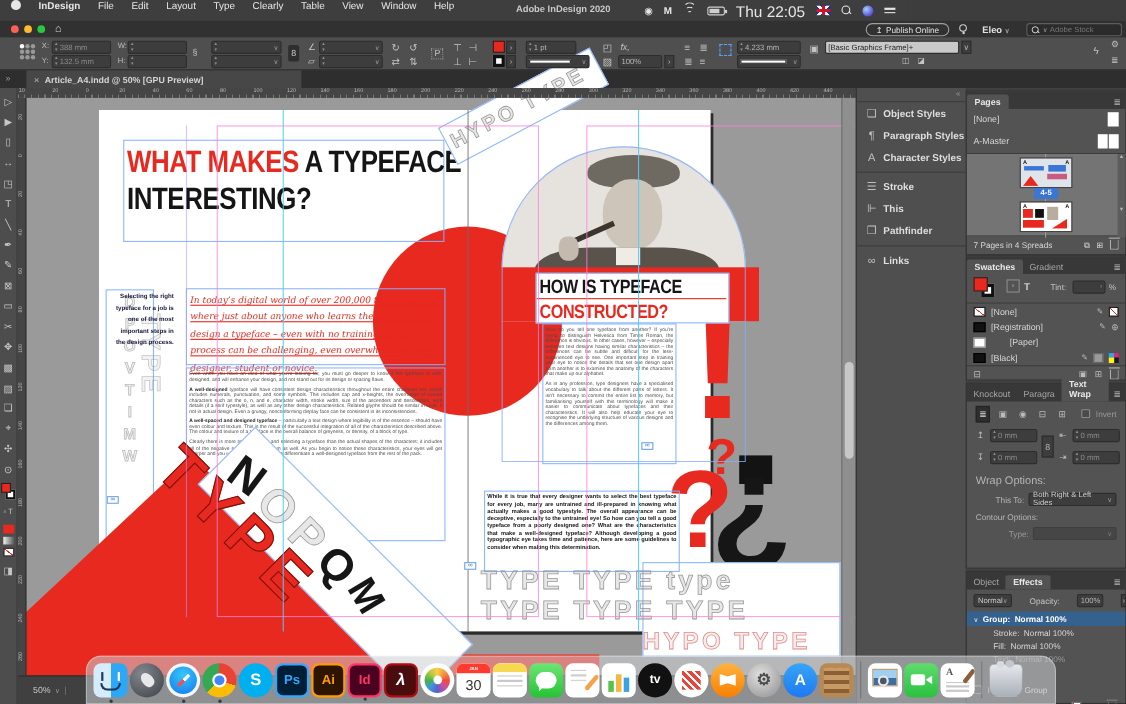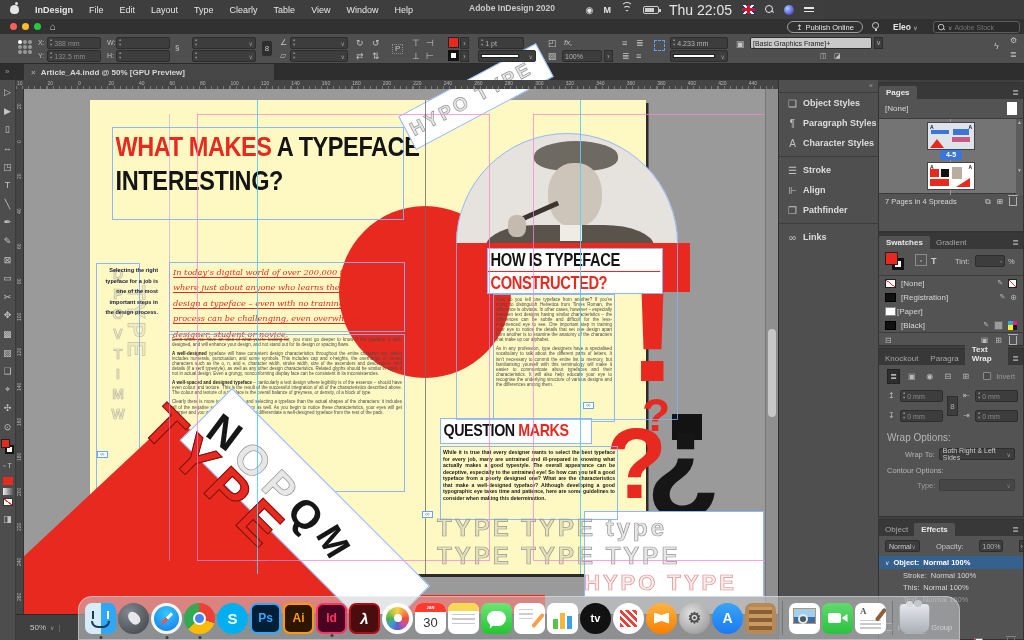--- a/index.html
+++ b/index.html
@@ -1,20 +1,20 @@
 <!DOCTYPE html>
 <html><head>
 <meta charset="utf-8">
 <style>
   *{margin:0;padding:0;box-sizing:border-box}
   html,body{width:1024px;height:640px;overflow:hidden}
   body{font-family:"Liberation Sans",sans-serif;background:#3d3d3d;position:relative}
   .a{position:absolute}
   
-  #menubar{left:0;top:0;width:824px;height:19px;background:#3e3e3e;display:flex;align-items:center;padding:0 10px;z-index:80}
+  #menubar{left:0;top:0;width:824px;height:19px;background:#3e3e3e;display:flex;padding:0 10px;z-index:80}
   #menubar .mi{color:#e6e6e6;font-size:9px;margin-right:16px}
   #menubar .mi.bold{font-weight:bold}
   .apple{width:9px;height:9px;background:#e6e6e6;border-radius:50% 50% 45% 45%;margin-right:16px;position:relative}
   .apple::before{content:"";position:absolute;left:5px;top:-3px;width:3px;height:3px;background:#e6e6e6;border-radius:50%}
   #mstat{margin-left:auto;display:flex;align-items:center;gap:10px;color:#e6e6e6}
   .wifi{position:relative;width:12px;height:9px}
   .wifi i{position:absolute;left:50%;bottom:0;transform:translateX(-50%);border:1.2px solid #e6e6e6;border-color:#e6e6e6 transparent transparent transparent;border-radius:50%}
   .batt{width:16px;height:8px;border:1px solid #cfcfcf;border-radius:2px;position:relative}
   .batt::before{content:"";position:absolute;left:1px;top:1px;bottom:1px;width:9px;background:#cfcfcf}
   .batt::after{content:"";position:absolute;right:-3px;top:2px;width:2px;height:3px;background:#cfcfcf}
@@ -60,21 +60,21 @@
   #doctab{left:24px;top:64px;width:250px;height:16px;background:#474747;display:flex;align-items:center;gap:5px;padding:0 7px;color:#d6d6d6;font-size:8px;font-weight:bold}
   #canvas{left:16px;top:80px;width:749px;height:534px;background:#9a9a9a;z-index:1}
   #hruler{left:16px;top:80px;width:762px;height:9px;background:#454545;display:flex;z-index:40;background-image:repeating-linear-gradient(90deg,#777 0,#777 1px,transparent 1px,transparent 6.1px);background-size:100% 3px;background-position:0 100%;background-repeat:no-repeat}
   #hruler b{flex:1;color:#b5b5b5;font-size:5px;font-weight:normal;padding-left:1px;line-height:7px}
   #vruler{left:16px;top:89px;width:8px;height:525px;background:#454545;display:flex;flex-direction:column;z-index:40;border-right:1px solid #333}
   #vruler b{flex:1;color:#b5b5b5;font-size:5px;font-weight:normal;writing-mode:vertical-rl;transform:rotate(180deg);text-align:center}
   
   #tools{left:0;top:80px;width:16px;height:560px;background:#4d4d4d;border-right:1px solid #3a3a3a;z-index:50;display:flex;flex-direction:column;align-items:center;padding-top:3px}
   #tools .tl2{width:16px;height:18.6px;display:flex;align-items:center;justify-content:center;color:#c6c6c6;font-size:9px}
   
-  #spread{left:90px;top:100px;width:556px;height:474px;background:#fef9c3;box-shadow:2.5px 3px 0 rgba(15,15,15,.8);z-index:2}
+  #spread{left:90px;top:100px;width:556px;height:474px;background:#ffffff;box-shadow:2.5px 3px 0 rgba(15,15,15,.8);z-index:2}
   .blueframe{border:1px solid rgba(130,175,255,.9)}
   .cond{transform:scaleX(.84);transform-origin:0 0;white-space:nowrap;font-weight:bold;letter-spacing:-.5px}
   .bt{font-size:4.5px;line-height:5.05px;text-align:justify;color:#4c4c4c}
   .bt p{margin-bottom:4px}
   .bt b{color:#1c1c1c}
   .otl{color:rgba(120,120,120,.18);-webkit-text-stroke:.7px #979797;font-weight:bold;white-space:nowrap;letter-spacing:3px}
   .otlp{color:rgba(220,90,90,.12);-webkit-text-stroke:.7px #dd8c8c}
   .red{color:#e8291f}
   .guide{position:absolute;z-index:12}
   .linkbadge{position:absolute;width:11px;height:7px;background:#fff;border:1px solid #6da3e8;color:#3b76d6;font-size:6px;line-height:5px;text-align:center;z-index:13}
@@ -366,23 +366,20 @@
   </div>
   <div class="a bt blueframe" style="left:403px;top:194px;width:122px;height:128px;z-index:4;padding:2px">
     <p>How do you tell one typeface from another? If you’re trying to distinguish Helvetica from Times Roman, the difference is obvious. In other cases, however – especially between text designs having similar characteristics – the differences can be subtle and difficult for the less-experienced eye to see. One important step in training your eye to notice the details that set one design apart from another is to examine the anatomy of the characters that make up our alphabet.</p>
     <p>As in any profession, type designers have a specialised vocabulary to talk about the different parts of letters. It isn’t necessary to commit the entire list to memory, but familiarising yourself with this terminology will make it easier to communicate about typefaces and their characteristics. It will also help educate your eye to recognise the underlying structure of various designs and the differences among them.</p>
   </div>
   <span class="a red" style="left:536px;top:152px;font-size:152px;line-height:1;font-weight:bold;z-index:3;transform:scaleX(1.05);transform-origin:0 0">!</span>
   <div class="a" style="left:582px;top:314px;width:30px;height:26px;background:#131313;z-index:3"></div>
   <span class="a red" style="left:552px;top:292px;font-size:46px;font-weight:bold;line-height:1;z-index:4">?</span>
   <span class="a red" style="left:516px;top:318px;font-size:100px;font-weight:bold;line-height:.9;z-index:4">?</span>
   <span class="a" style="left:556px;top:302px;font-size:122px;font-weight:bold;line-height:.9;color:#161616;z-index:5">¿</span>
-  <div class="a blueframe" style="left:350px;top:318px;width:152px;height:26px;background:#fff;z-index:6">
-    <div class="cond" style="font-size:17px;line-height:23px;padding-left:3px;color:#151515"><span>QUESTION </span><span class="red">MARKS</span></div>
-  </div>
   <div class="a blueframe" style="left:350px;top:346px;width:178px;height:74px;z-index:6;font-size:5.15px;line-height:6.55px;font-weight:bold;text-align:justify;color:#161616;padding:2px">While it is true that every designer wants to select the best typeface for every job, many are untrained and ill-prepared in knowing what actually makes a good typestyle. The overall appearance can be deceptive, especially to the untrained eye! So how can you tell a good typeface from a poorly designed one? What are the characteristics that make a well-designed typeface? Although developing a good typographic eye takes time and patience, here are some guidelines to consider when making this determination.</div>
   <div class="a blueframe" style="left:494px;top:411px;width:180px;height:86px;background:#fff;z-index:5"></div>
   <div class="a otl" style="left:347px;top:414px;font-size:24px;z-index:7">TYPE TYPE type</div>
   <div class="a otl" style="left:347px;top:442px;font-size:24px;z-index:7">TYPE TYPE TYPE</div>
   <div class="a otl otlp" style="left:494px;top:470px;font-size:22px;z-index:7">HYPO TYPE</div>
   <div class="a blueframe" style="left:326px;top:12px;width:156px;height:38px;background:#fff;z-index:6;transform:rotate(-28deg);transform-origin:0 100%;display:flex;align-items:center">
     <span class="otl" style="font-size:19px;padding-left:4px">HYPO TYPE</span>
   </div>
 </div>
 
@@ -461,21 +458,21 @@
       <span class="g">A</span>
       <span>Character Styles</span>
     </div>
   <div class="pcdiv"></div>
   <div class="pcitem">
       <span class="g">☰</span>
       <span>Stroke</span>
     </div>
   <div class="pcitem">
       <span class="g">⊩</span>
-      <span>Align</span>
+      <span>This</span>
     </div>
   <div class="pcitem">
       <span class="g">❒</span>
       <span>Pathfinder</span>
     </div>
   <div class="pcdiv"></div>
   <div class="pcitem">
       <span class="g">∞</span>
       <span>Links</span>
     </div>
@@ -484,20 +481,27 @@
 <div class="a" id="panels">
 
   <div class="panel" style="top:2px;height:150px">
     <div class="ptabs">
         <b class="on">Pages</b>
         <span class="menu">≣</span>
       </div>
     <div class="prow" style="height:19px;padding:0 6px">
       <span>[None]</span>
       <div style="margin-left:auto;width:10px;height:13px;background:#fff"></div>
+    </div>
+    <div class="prow" style="height:21px;padding:0 6px">
+      <span>A-Master</span>
+      <div style="margin-left:auto;display:flex;gap:1px">
+          <div style="width:9px;height:13px;background:#fff"></div>
+          <div style="width:9px;height:13px;background:#fff"></div>
+        </div>
     </div>
     <div style="position:relative;height:76px;background:#747474;border-top:1px solid #3c3c3c;border-bottom:1px solid #3c3c3c">
       <div class="a" style="left:71px;top:0;width:1px;height:76px;background:#9a9a9a"></div>
       <div class="a" style="left:49px;top:4px;width:46px;height:26px;background:#dfe4ea;outline:1px solid #444">
         <div class="a" style="left:2px;top:1px;font-size:5px;font-weight:bold;color:#111">A</div>
         <div class="a" style="right:2px;top:1px;font-size:5px;font-weight:bold;color:#111">A</div>
         <div class="a" style="left:3px;top:7px;width:18px;height:4px;background:#3b76d6"></div>
         <div class="a" style="left:25px;top:6px;width:16px;height:6px;background:#3b76d6"></div>
         <div class="a" style="left:2px;top:16px;width:14px;height:9px;background:#e8291f;clip-path:polygon(0 100%,50% 0,100% 100%)"></div>
         <div class="a" style="left:24px;top:14px;width:18px;height:5px;background:#c95b83"></div>
@@ -547,21 +551,21 @@
           <span>[None]</span>
         <span style="margin-left:auto;color:#bbb;font-size:7px">✎</span>
         <div class="noneSw" style="width:9px;height:9px;border:1px solid #222"></div>
       </div>
       <div class="prow" style="height:14px;padding:0 6px;gap:5px">
         <div style="width:11px;height:9px;background:#111;border:1px solid #000"></div>
           <span>[Registration]</span>
         <span style="margin-left:auto;color:#bbb;font-size:7px">✎</span>
         <span style="color:#bbb;font-size:8px">⊕</span>
       </div>
-      <div class="prow" style="height:14px;padding:0 6px;gap:1px">
+      <div class="prow" style="height:14px;padding:0 6px;gap:22px">
         <div style="width:11px;height:9px;background:#fff;border:1px solid #888"></div>
           <span>[Paper]</span>
       </div>
       <div class="prow" style="height:14px;padding:0 6px;gap:5px">
         <div style="width:11px;height:9px;background:#111;border:1px solid #000"></div>
           <span>[Black]</span>
         <span style="margin-left:auto;color:#bbb;font-size:7px">✎</span>
         <div style="width:9px;height:9px;background:#9a9a9a;border:1px solid #666"></div>
         <div class="cmyk">
             <i></i>
@@ -615,21 +619,21 @@
           <b class="dim">0 mm</b>
         </div>
       <span class="a" style="left:84px;top:24px;color:#bbb;font-size:8px">⇥</span>
       <div class="a fld" style="left:96px;top:23px;width:43px">
           <span class="stp">▴<br>▾</span>
           <b class="dim">0 mm</b>
         </div>
     </div>
     <div style="color:#b5b5b5;font-size:10px;padding:3px 8px">Wrap Options:</div>
     <div class="prow" style="height:16px;padding:0 8px;gap:4px">
-      <span style="color:#b5b5b5;font-size:7.5px;margin-left:18px">Wrap To:</span>
+      <span style="color:#b5b5b5;font-size:7.5px;margin-left:18px">This To:</span>
       <div class="dd" style="flex:1">
           <span>Both Right &amp; Left Sides</span>
           <span class="chv">∨</span>
         </div>
     </div>
     <div style="color:#b5b5b5;font-size:7.5px;padding:4px 8px 2px">Contour Options:</div>
     <div class="prow" style="height:16px;padding:0 8px;gap:4px">
       <span style="color:#9a9a9a;font-size:7.5px;margin-left:30px">Type:</span>
       <div class="dd" style="flex:1;opacity:.55">
           <span class="chv" style="margin-left:auto">∨</span>
@@ -649,29 +653,29 @@
           <span class="chv">∨</span>
         </div>
       <span style="color:#c5c5c5;font-size:7.5px;margin-left:auto">Opacity:</span>
       <div class="fld" style="position:static;width:30px">
           <b>100%</b>
         </div>
       <div class="chvbox" style="position:static">›</div>
     </div>
     <div style="background:#35618f;display:flex;height:13px;align-items:center;padding:0 6px;gap:4px">
       <span style="color:#d8e4f2;font-size:6px">∨</span>
-      <span style="color:#fff;font-size:7.5px;font-weight:bold">Object:</span>
+      <span style="color:#fff;font-size:7.5px;font-weight:bold">Group:</span>
       <span style="color:#fff;font-size:7.5px;font-weight:bold">Normal 100%</span>
     </div>
     <div class="prow" style="height:12px;padding:0 6px 0 24px;gap:4px;font-size:7.5px">
         <span>Stroke:</span>
         <span>Normal 100%</span>
       </div>
     <div class="prow" style="height:12px;padding:0 6px 0 24px;gap:4px;font-size:7.5px">
-        <span>This:</span>
+        <span>Fill:</span>
         <span>Normal 100%</span>
       </div>
     <div class="prow" style="height:12px;padding:0 6px 0 24px;gap:4px;font-size:7.5px;color:#9a9a9a">
         <span>Text:</span>
         <span>Normal 100%</span>
       </div>
     <div class="prow" style="height:16px;padding:0 6px;gap:5px;margin-top:14px">
       <span class="cb"></span>
       <span style="font-size:7.5px">Knockout Group</span>
     </div>

